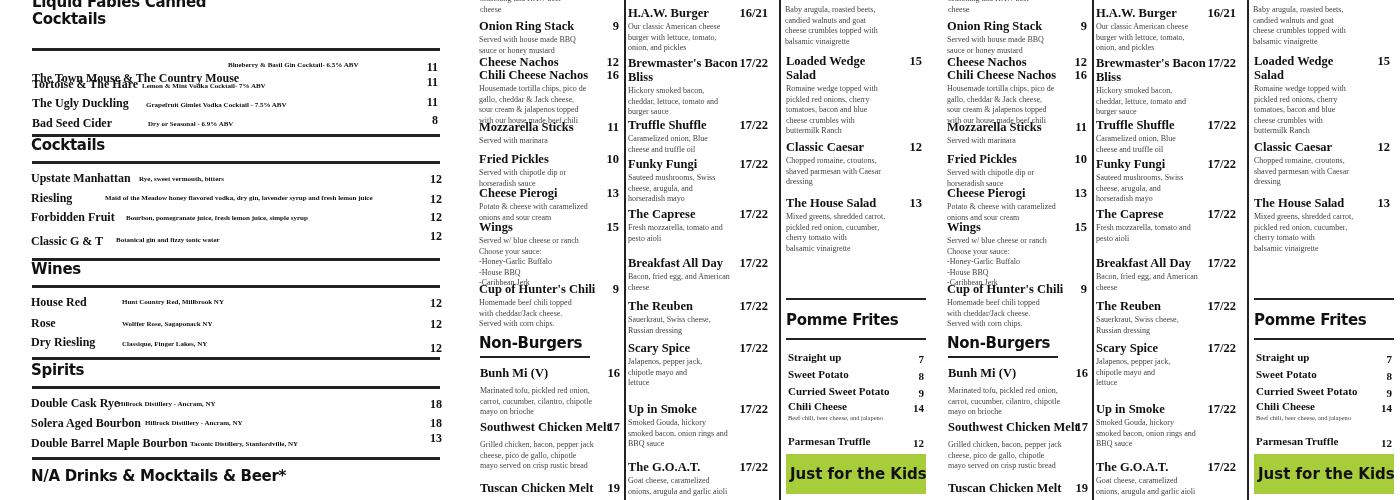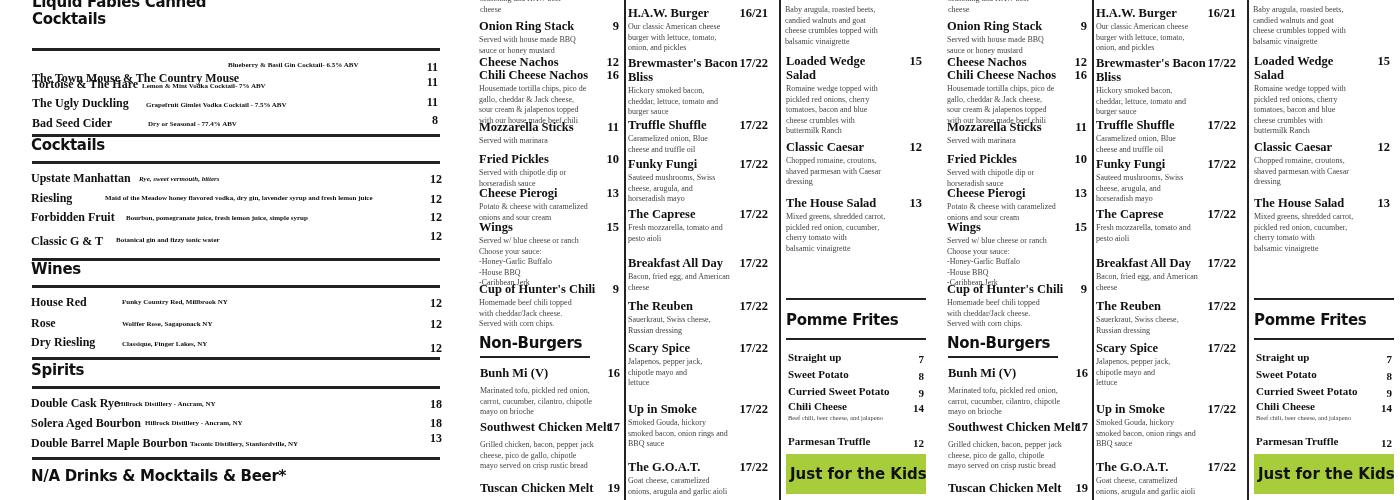--- a/index.html
+++ b/index.html
@@ -32,49 +32,49 @@
 
   <div class="abs name" style="left:32px;top:77px;text-align:center;">Tortoise &amp; The Hare</div>
   <div class="abs desc" style="left:142px;top:82px;">Lemon &amp; Mint Vodka Cocktail- 7% ABV</div>
   <div class="abs price" style="left:410px;top:75px;width:28px;">11</div>
 
   <div class="abs name" style="left:32px;top:96px;">The Ugly Duckling</div>
   <div class="abs desc" style="left:146px;top:101px;">Grapefruit Gimlet Vodka Cocktail - 7.5% ABV</div>
   <div class="abs price" style="left:410px;top:95px;width:28px;">11</div>
 
   <div class="abs name" style="left:32px;top:116px;">Bad Seed Cider</div>
-  <div class="abs desc" style="left:148px;top:120px;">Dry or Seasonal - 77.4% ABV</div>
+  <div class="abs desc" style="left:148px;top:120px;">Dry or Seasonal - 6.9% ABV</div>
   <div class="abs price" style="left:410px;top:113px;width:28px;">8</div>
 
   <div class="rule" style="left:32px;top:134px;width:408px;"></div>
   <div class="abs sec-title" style="left:31px;top:136px;font-size:15px;">Cocktails</div>
   <div class="rule" style="left:32px;top:161px;width:408px;"></div>
 
   <div class="abs name" style="left:31px;top:171px;">Upstate Manhattan</div>
-  <div class="abs desc" style="left:139px;top:175px;font-style:italic;">Rye, sweet vermouth, bitters</div>
+  <div class="abs desc" style="left:139px;top:175px;">Rye, sweet vermouth, bitters</div>
   <div class="abs price" style="left:412px;top:172px;width:30px;">12</div>
 
   <div class="abs name" style="left:31px;top:191px;">Riesling</div>
   <div class="abs desc" style="left:105px;top:194px;">Maid of the Meadow honey flavored vodka, dry gin, lavender syrup and fresh lemon juice</div>
   <div class="abs price" style="left:412px;top:192px;width:30px;">12</div>
 
   <div class="abs name" style="left:31px;top:210px;">Forbidden Fruit</div>
   <div class="abs desc" style="left:126px;top:214px;">Bourbon, pomegranate juice, fresh lemon juice, simple syrup</div>
   <div class="abs price" style="left:412px;top:210px;width:30px;">12</div>
 
   <div class="abs name" style="left:31px;top:234px;">Classic G &amp; T</div>
   <div class="abs desc" style="left:116px;top:236px;">Botanical gin and fizzy tonic water</div>
   <div class="abs price" style="left:412px;top:229px;width:30px;">12</div>
 
   <div class="rule" style="left:32px;top:258px;width:408px;"></div>
   <div class="abs sec-title" style="left:31px;top:260px;font-size:15px;">Wines</div>
   <div class="rule" style="left:32px;top:285px;width:408px;"></div>
 
   <div class="abs name" style="left:31px;top:295px;">House Red</div>
-  <div class="abs desc" style="left:122px;top:298px;">Funky Country Red, Millbrook NY</div>
+  <div class="abs desc" style="left:122px;top:298px;">Hunt Country Red, Millbrook NY</div>
   <div class="abs price" style="left:412px;top:296px;width:30px;">12</div>
 
   <div class="abs name" style="left:31px;top:316px;">Rose</div>
   <div class="abs desc" style="left:122px;top:320px;">Wolffer Rose, Sagaponack NY</div>
   <div class="abs price" style="left:412px;top:317px;width:30px;">12</div>
 
   <div class="abs name" style="left:31px;top:335px;">Dry Riesling</div>
   <div class="abs desc" style="left:122px;top:340px;">Classique, Finger Lakes, NY</div>
   <div class="abs price" style="left:412px;top:341px;width:30px;">12</div>
 

